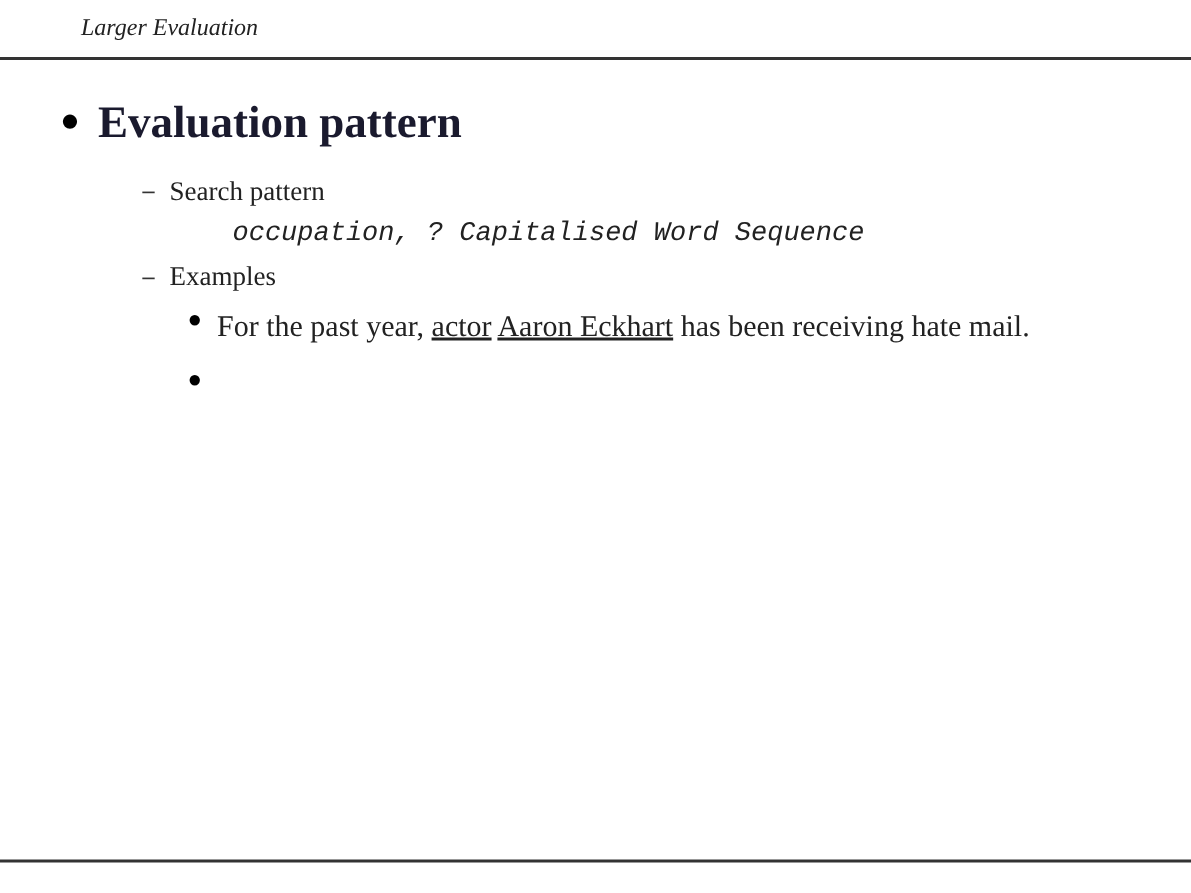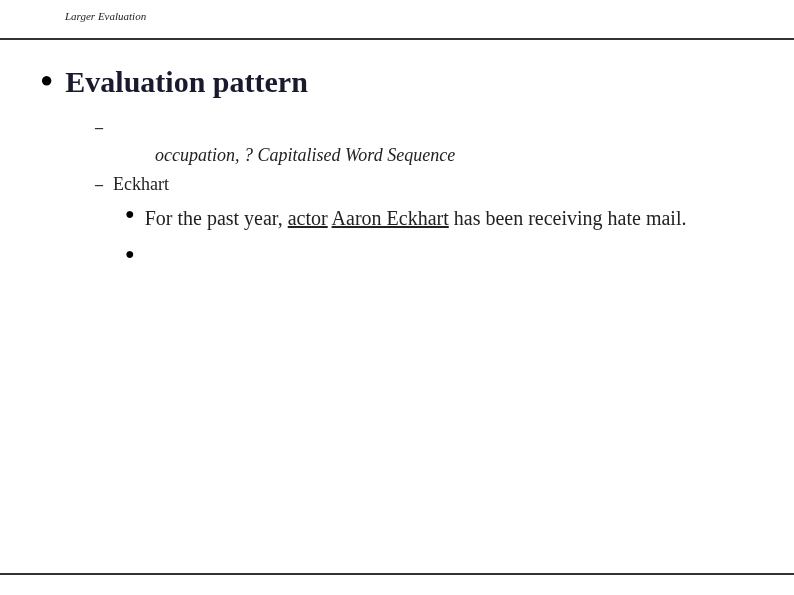--- a/index.html
+++ b/index.html
@@ -31,22 +31,22 @@
       bottom: 20px;
       left: 0;
       right: 0;
       height: 2px;
       background: #333;
     }
 
     .slide-title {
       position: absolute;
       top: 10px;
-      left: 65px;
-      font-size: 11px;
+      left: 54px;
+      font-size: 16px;
       font-style: italic;
       color: #222;
       font-family: Georgia, serif;
     }
 
     .content {
       position: absolute;
       top: 65px;
       left: 40px;
       right: 30px;
@@ -95,20 +95,21 @@
       color: #222;
     }
 
     .italic-pattern {
       font-style: italic;
       font-size: 18px;
       color: #222;
       margin-left: 60px;
       margin-bottom: 8px;
       display: block;
+      font-family: Liberation Mono, monospace;
     }
 
     .examples-label {
       font-size: 18px;
       color: #222;
     }
 
     .bullet-examples {
       margin-left: 30px;
       margin-top: 8px;
@@ -150,27 +151,28 @@
 
   <div class="main-bullet">
     <span class="bullet-dot">●</span>
     <span class="main-bullet-text">Evaluation pattern</span>
   </div>
 
   <div class="sub-items">
 
     <div class="sub-item">
       <span class="dash">–</span>
+      <span class="sub-item-text">Search pattern</span>
     </div>
 
     <span class="italic-pattern">occupation, ? Capitalised Word Sequence</span>
 
     <div class="sub-item">
       <span class="dash">–</span>
-      <span class="examples-label">Eckhart</span>
+      <span class="examples-label">Examples</span>
     </div>
 
     <div class="bullet-examples">
 
       <div class="example-item">
         <span class="example-bullet">●</span>
         <span class="example-text">
           For the past year, <span class="underline">actor</span> <span class="underline">Aaron Eckhart</span> has been receiving hate mail.
         </span>
       </div>

